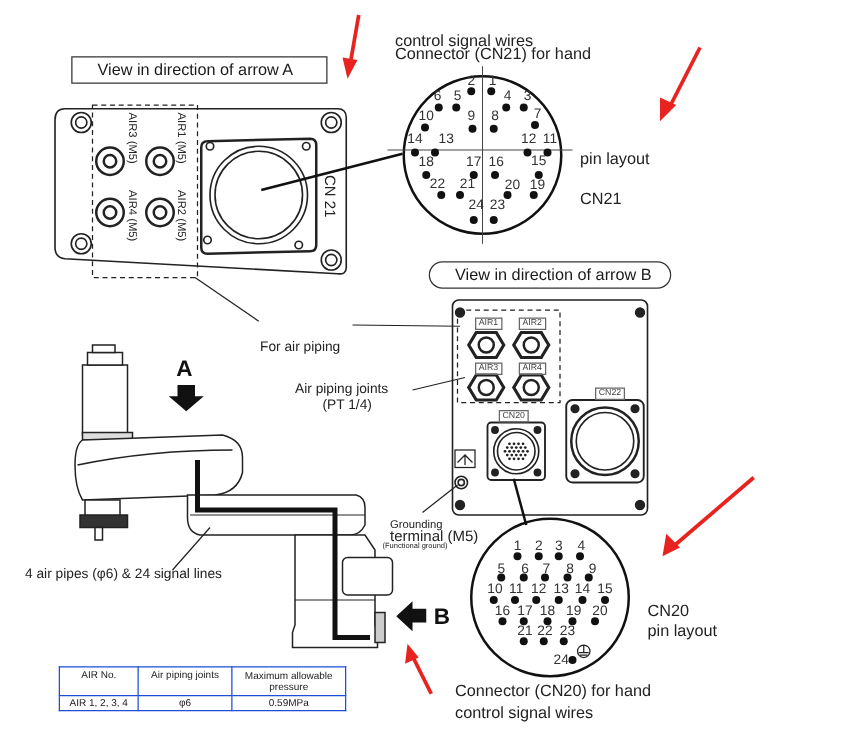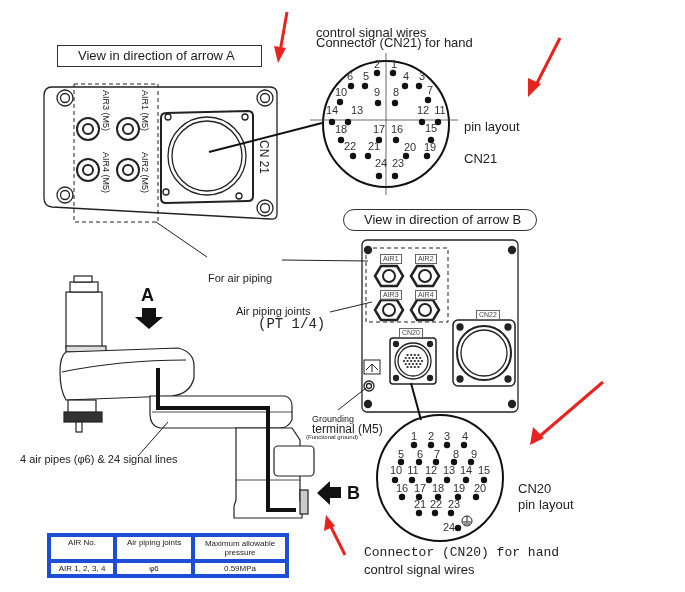--- a/index.html
+++ b/index.html
@@ -2,21 +2,21 @@
 <html><head>
 <meta charset="utf-8">
 <style>
   html, body { margin:0; padding:0; background:#ffffff; }
   body { width:685px; height:592px; position:relative; overflow:hidden; font-family:"Liberation Sans", sans-serif; color:#1a1a1a; }
   .lbl { position:absolute; font-size:13px; line-height:16px; color:#222; white-space:nowrap; }
   .lbl-sm { position:absolute; font-size:10px; line-height:12px; color:#222; white-space:nowrap; }
   .box-title { position:absolute; border:1px solid #333; background:#fff; font-size:13px; line-height:20px; padding:0 20px; box-sizing:border-box; white-space:nowrap; }
   svg { position:absolute; left:0; top:0; }
   .spec-table { position:absolute; left:47px; top:533px; border-collapse:collapse; font-size:8px; color:#222; }
-  .spec-table th, .spec-table td { border:4px solid #1d4ed8; padding:1px 3px; text-align:center; font-weight:normal; line-height:9px; }
+  .spec-table th, .spec-table td { border:1px solid #1d4ed8; padding:1px 3px; text-align:center; font-weight:normal; line-height:9px; }
   .big-letter { position:absolute; font-size:18px; font-weight:bold; color:#111; }
 </style>
 </head>
 <body>
 
 <svg width="685" height="592" viewBox="0 0 685 592">
 
   <g fill="none" stroke="#222" stroke-width="1.3">
     <path d="M52,87 L270,87 Q277,87 277,94 L277,214 Q277,220 270,219 L52,207 Q44,206 44,198 L44,96 Q44,87 52,87 Z"></path>
 
@@ -311,36 +311,36 @@
 
 <div class="lbl" style="left:316px;top:9px;margin-top:26px;">Connector (CN21) for hand</div>
 <div class="lbl" style="left:316px;top:25px;">control signal wires</div>
 <div class="lbl" style="left:464px;top:103px;margin-top:48px;">CN21</div>
 <div class="lbl" style="left:464px;top:119px;">pin layout</div>
 
 <div class="box-title" style="left:343px;top:209px;width:194px;border-radius:11px;">View in direction of arrow B</div>
 
 <div class="lbl" style="left:208px;top:252px;font-size:11px;margin-top:18px;">For air piping</div>
 <div class="lbl" style="left:236px;top:305px;font-size:11px;line-height:13px;">Air piping joints</div>
-<div class="lbl" style="left:258px;top:318px;font-size:14px;line-height:13px;font-family:Liberation Mono, monospace;">(PT 1/4)</div>
+<div class="lbl" style="left:258px;top:318px;font-size:11px;line-height:13px;">(PT 1/4)</div>
 
 <div class="lbl-sm" style="left:380px;top:254px;font-size:7px;border:1px solid #666;padding:0 2px;line-height:8px;color:#444;">AIR1</div>
 <div class="lbl-sm" style="left:415px;top:254px;font-size:7px;border:1px solid #666;padding:0 2px;line-height:8px;color:#444;">AIR2</div>
 <div class="lbl-sm" style="left:380px;top:290px;font-size:7px;border:1px solid #666;padding:0 2px;line-height:8px;color:#444;">AIR3</div>
 <div class="lbl-sm" style="left:415px;top:290px;font-size:7px;border:1px solid #666;padding:0 2px;line-height:8px;color:#444;">AIR4</div>
 <div class="lbl-sm" style="left:399px;top:328px;font-size:7px;border:1px solid #666;padding:0 2px;line-height:8px;color:#444;">CN20</div>
 <div class="lbl-sm" style="left:476px;top:310px;font-size:7px;border:1px solid #666;padding:0 2px;line-height:8px;color:#444;">CN22</div>
 
 <div class="lbl-sm" style="left:312px;top:414px;font-size:9px;line-height:10px;">Grounding</div>
 <div class="lbl-sm" style="left:312px;top:424px;font-size:12px;line-height:10px;">terminal (M5)</div>
 <div class="lbl-sm" style="left:306px;top:434px;font-size:6px;line-height:7px;">(Functional ground)</div>
 
 <div class="lbl" style="left:518px;top:481px;">CN20</div>
 <div class="lbl" style="left:518px;top:497px;">pin layout</div>
-<div class="lbl" style="left:364px;top:545px;font-family:Liberation Mono, monospace;">Connector (CN20) for hand</div>
+<div class="lbl" style="left:364px;top:545px;">Connector (CN20) for hand</div>
 <div class="lbl" style="left:364px;top:562px;">control signal wires</div>
 
 <div class="big-letter" style="left:141px;top:285px;">A</div>
 <div class="big-letter" style="left:347px;top:483px;">B</div>
 <div class="lbl" style="left:20px;top:451px;font-size:11px;">4 air pipes (φ6) &amp; 24 signal lines</div>
 
 <table class="spec-table">
   <thead>
     <tr>
       <th style="width:56px;height:20px;vertical-align:top;">AIR No.</th>

